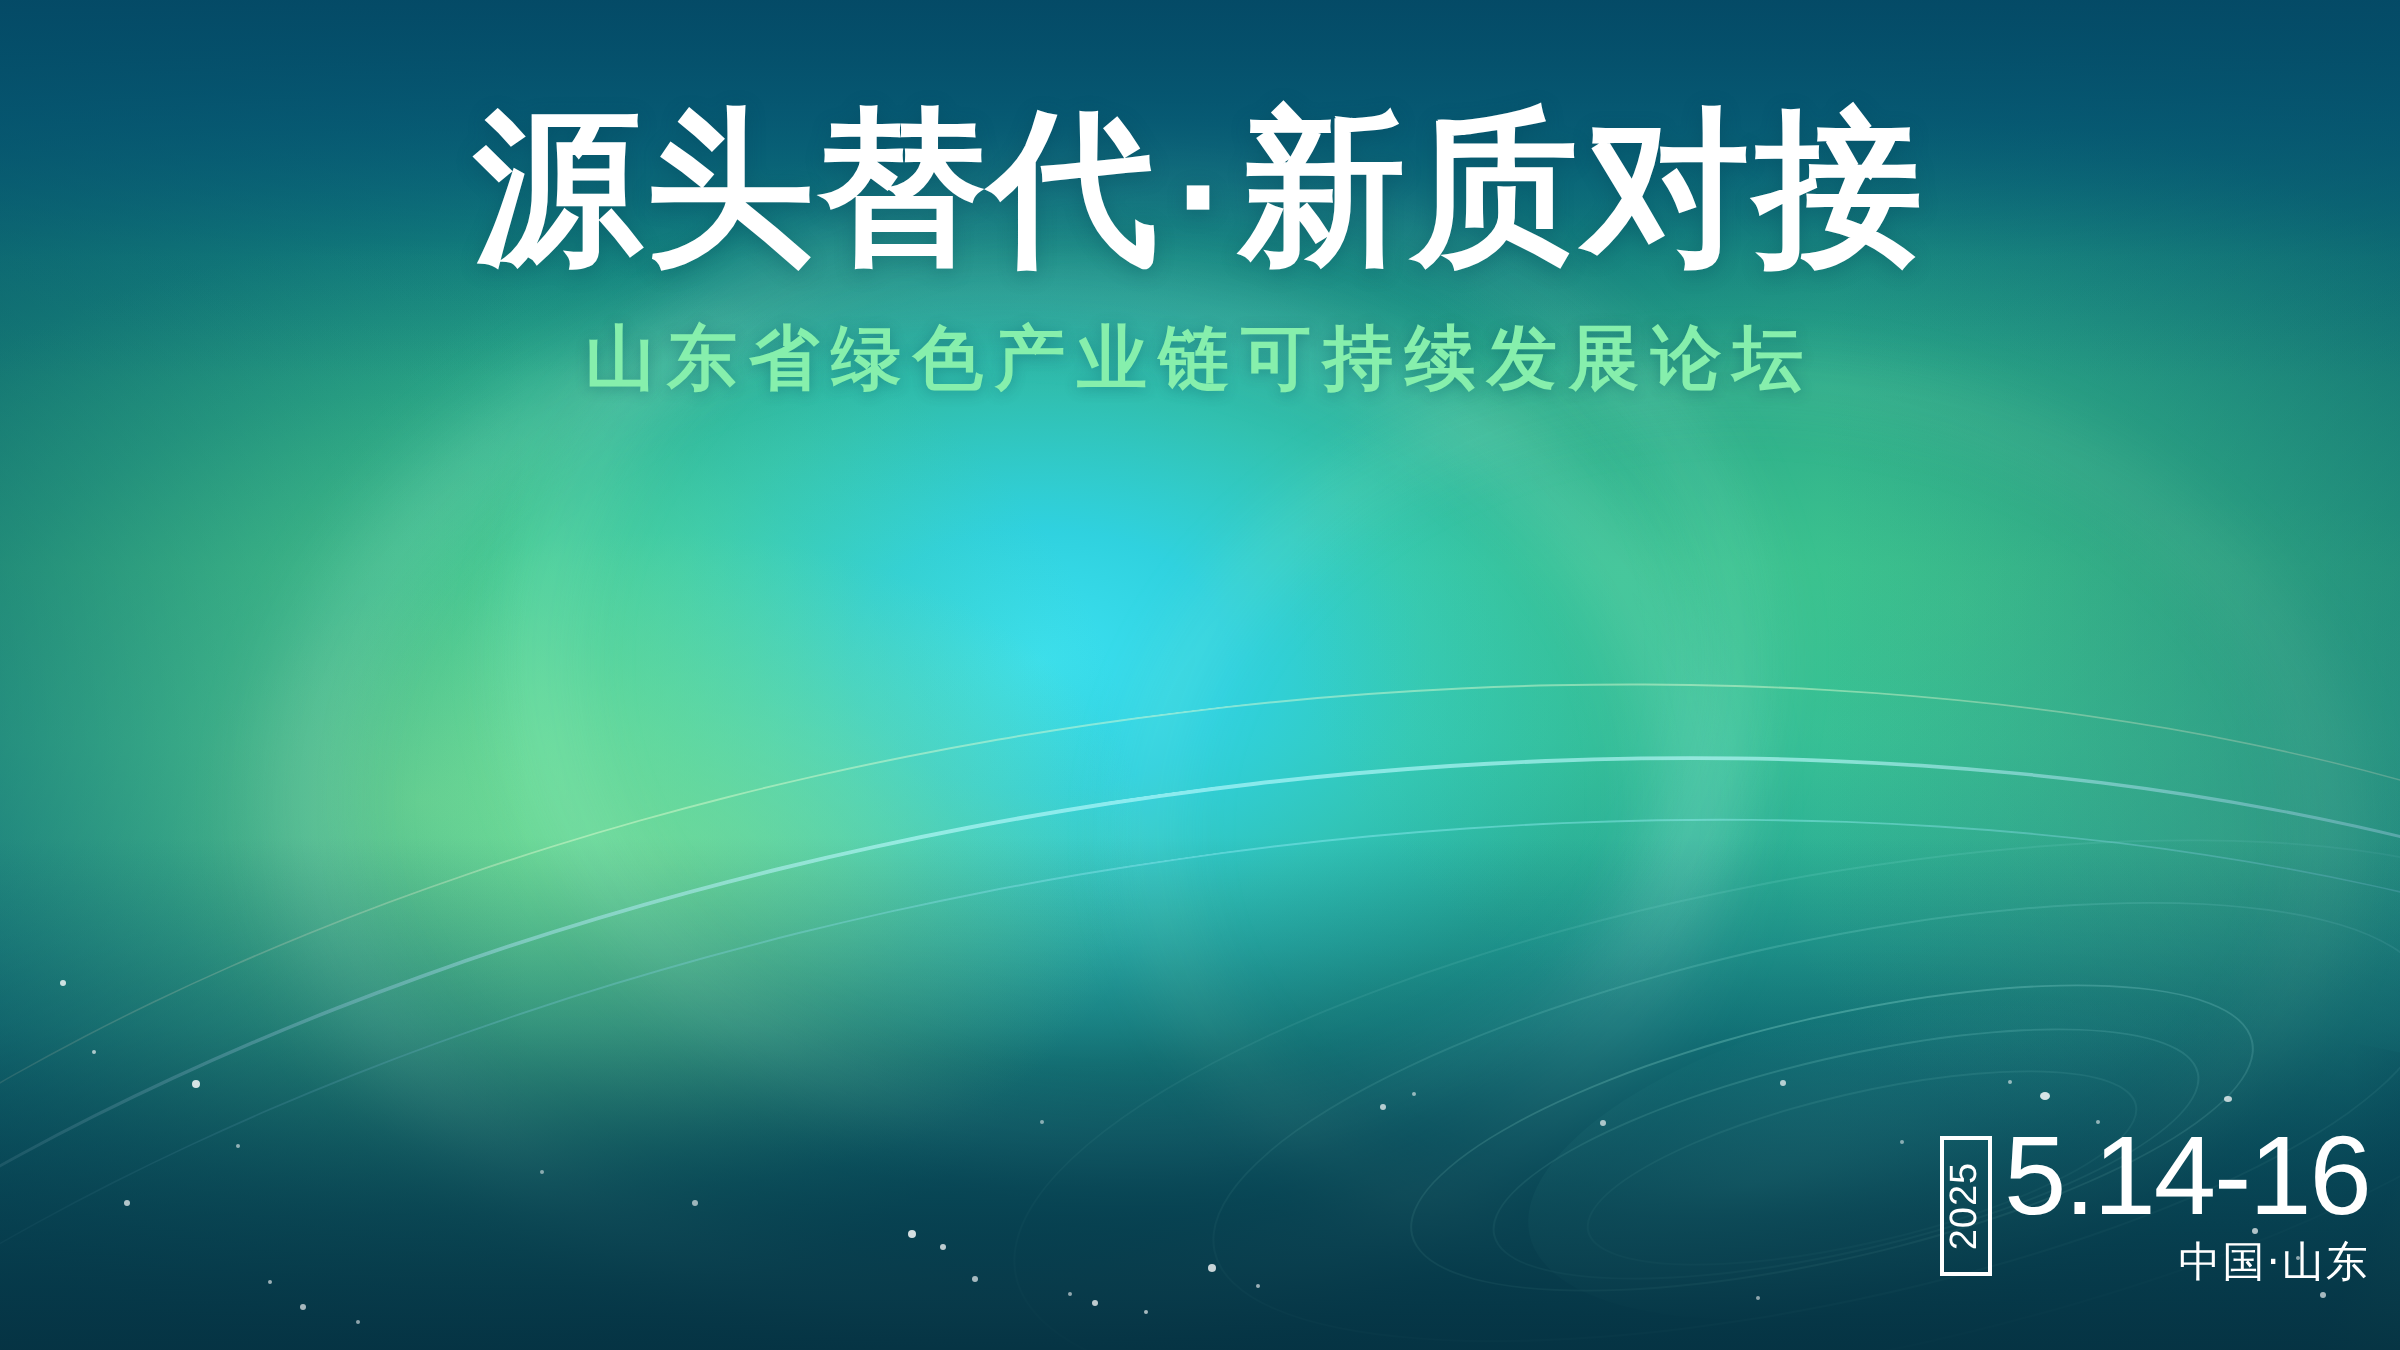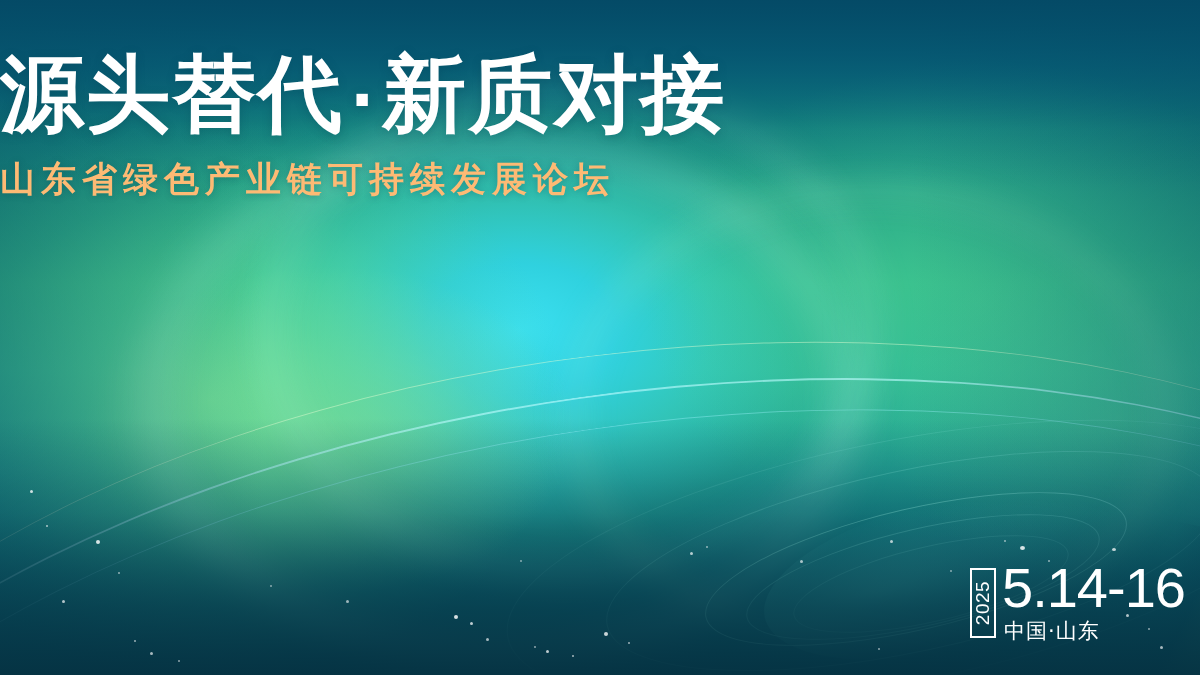--- a/index.html
+++ b/index.html
@@ -241,20 +241,21 @@
     background: rgba(255,255,255,0.92);
     border-radius: 50%;
   }
 
   
   .headline-wrap {
     position: absolute;
     top: 52px;
     left: 0;
     width: 1200px;
+    text-align: center;
     z-index: 30;
   }
   .headline {
     font-family: "DejaVu Sans", "Liberation Sans", sans-serif;
     font-weight: 700;
     font-size: 84px;
     line-height: 1.0;
     color: #ffffff;
     letter-spacing: 2px;
     white-space: nowrap;
@@ -265,21 +266,21 @@
     padding: 0 6px;
     vertical-align: middle;
     font-size: 64px;
   }
   .subtitle-1 {
     margin-top: 20px;
     font-family: "DejaVu Sans", "Liberation Sans", sans-serif;
     font-weight: 700;
     font-size: 35px;
     letter-spacing: 6px;
-    color: #fdba74;
+    color: #86efac;
     white-space: nowrap;
     text-shadow: 0 1px 7px rgba(4,60,80,0.30);
   }
   .subtitle-2 {
     margin-top: 9px;
     font-family: "DejaVu Sans", "Liberation Sans", sans-serif;
     font-weight: 700;
     font-size: 29px;
     letter-spacing: 1.5px;
     color: #ffffff;
@@ -312,21 +313,21 @@
     font-size: 19px;
     font-weight: 400;
     letter-spacing: 0.5px;
     color: #ffffff;
     white-space: nowrap;
   }
   .date-right {
     margin-left: 6px;
     display: flex;
     flex-direction: column;
-    align-items: flex-start;
+    align-items: flex-end;
   }
   .date-main {
     font-family: "Liberation Sans", "DejaVu Sans", sans-serif;
     font-size: 56px;
     font-weight: 300;
     line-height: 0.92;
     color: #ffffff;
     letter-spacing: -1px;
     white-space: nowrap;
   }

